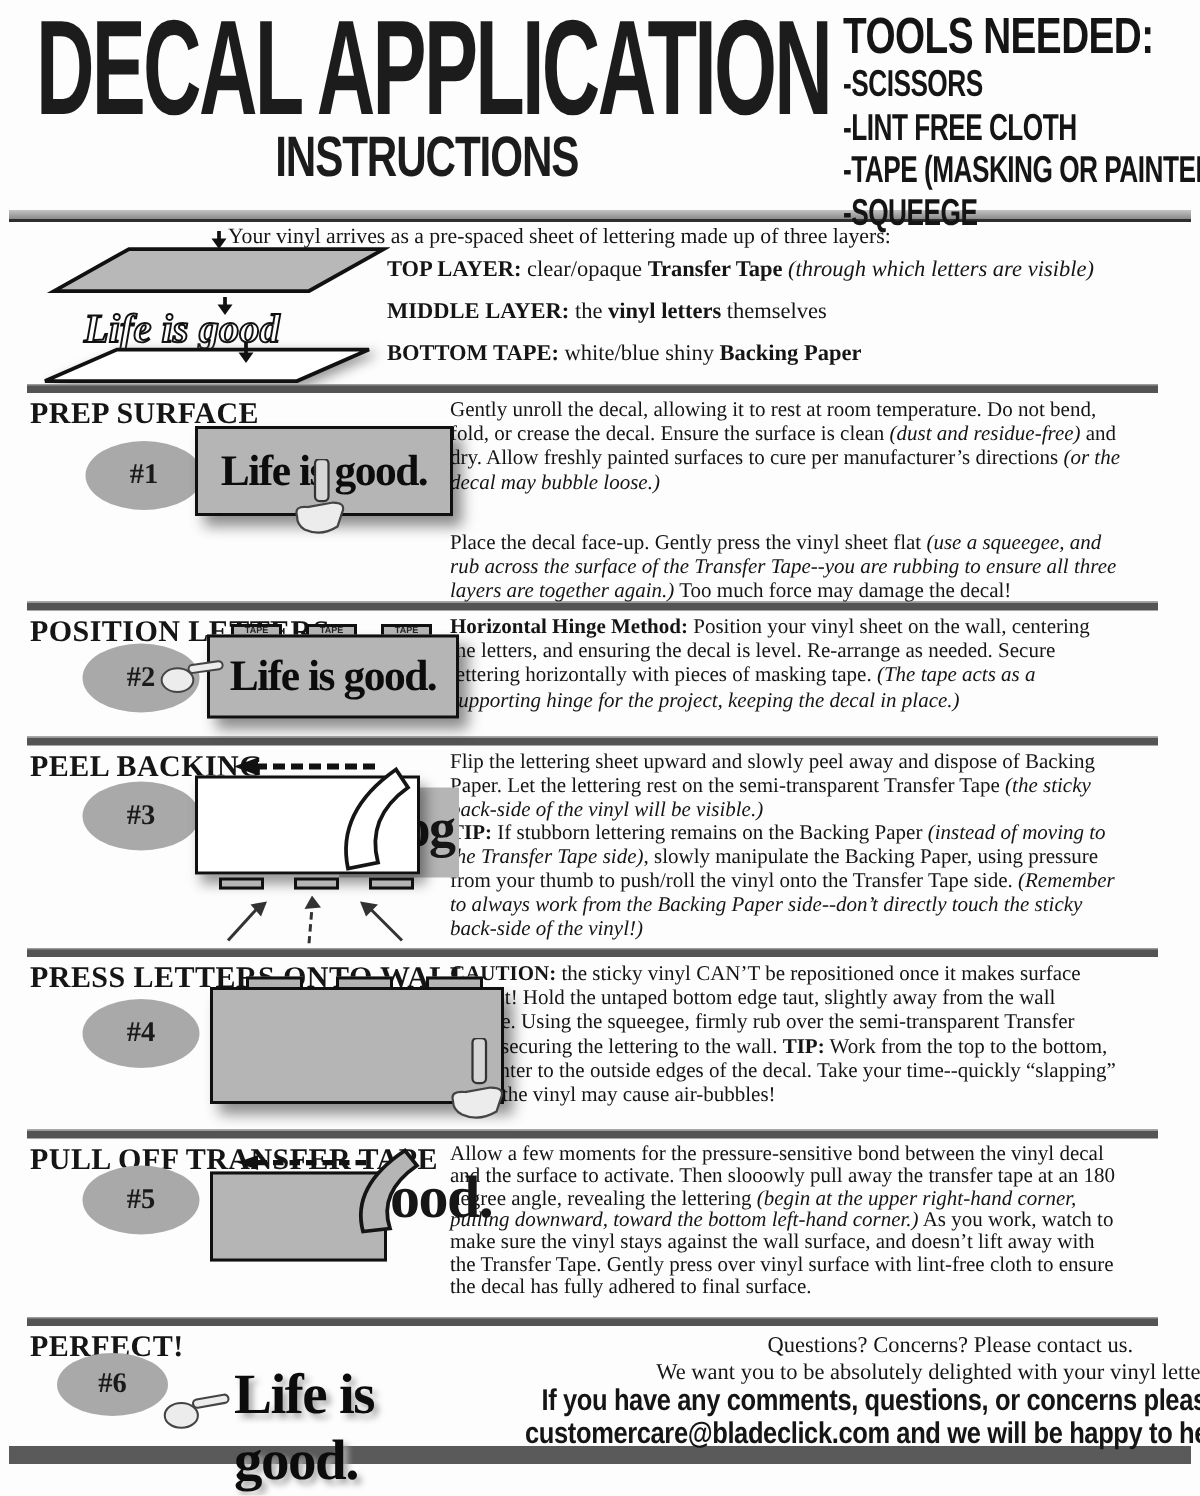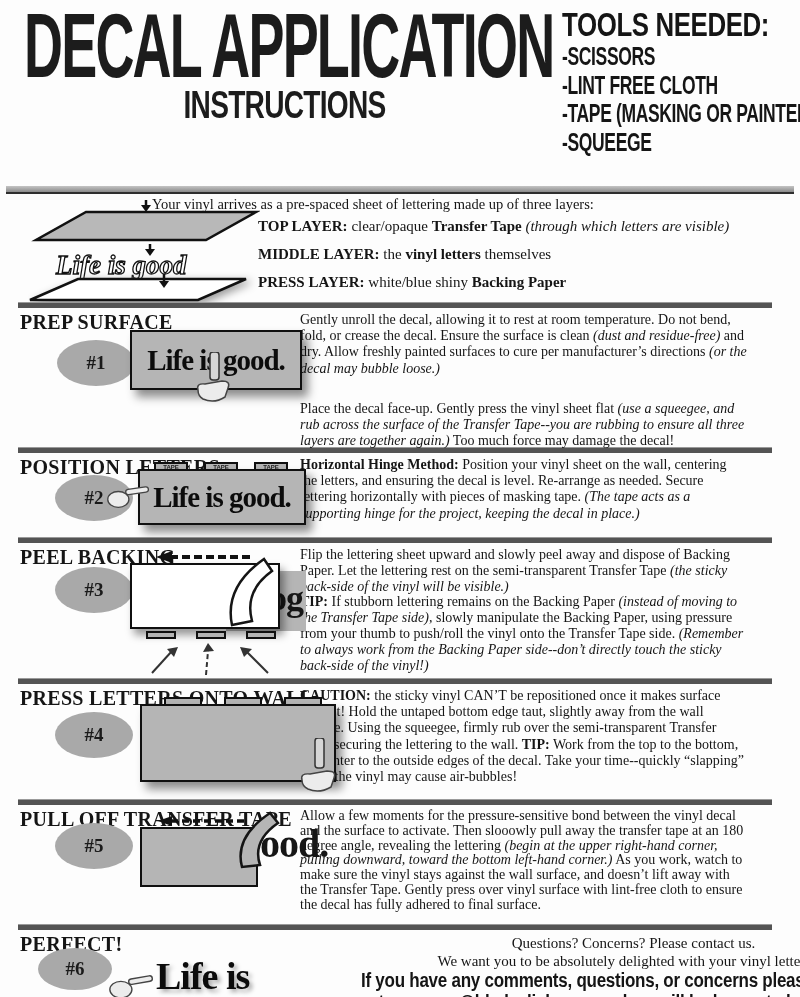--- a/index.html
+++ b/index.html
@@ -7,21 +7,21 @@
   body {
     background:#fdfdfd;
     font-family:"Liberation Serif", serif;
     color:#151515;
     position:relative;
     overflow:hidden;
   }
   .cond { font-family:"Liberation Sans", sans-serif; font-weight:bold; white-space:nowrap; transform-origin:left top; }
 
   
-  .header { position:relative; height:186px; }
+  .header { position:relative; height:140px; }
   .title { position:absolute; left:24px; top:4px; font-size:90px; line-height:0.95; letter-spacing:-3px; transform:scaleX(0.60); color:#1c1c1c; }
   .subtitle-wrap { position:absolute; left:24px; top:84px; width:520px; text-align:center; }
   .subtitle { display:inline-block; font-size:38px; letter-spacing:-1px; transform:scaleX(0.74); transform-origin:center top; color:#1c1c1c; }
   .tools { position:absolute; left:562px; top:6px; }
   .tools-title { font-size:34px; line-height:36px; letter-spacing:-0.5px; transform:scaleX(0.76); }
   .tool-item { font-size:25px; line-height:28.5px; letter-spacing:-0.5px; transform:scaleX(0.70); }
 
   
   .hdr-div { height:8px; margin:0 6px; background:linear-gradient(#c4c4c4,#8a8a8a); border-bottom:2px solid #2e2e2e; }
   .div { height:6px; margin:0 28px 0 18px; background:#545454; box-shadow:inset 0 1px 0 #9a9a9a; }
@@ -87,21 +87,21 @@
     <line x1="122" y1="44" x2="122" y2="50" stroke="#111" stroke-width="2.5"></line>
     <polygon points="117,49 127,49 122,56" fill="#111"></polygon>
     <text x="28" y="74" font-size="27" font-style="italic" font-weight="bold" font-family="Liberation Serif, serif" fill="#ffffff" stroke="#111" stroke-width="1.3">Life is good</text>
     <polygon points="50,79 218,79 170,100 2,100" fill="#fff" stroke="#111" stroke-width="2.5" style="filter:drop-shadow(4px 3px 4px #999)"></polygon>
     <line x1="136" y1="74" x2="136" y2="82" stroke="#111" stroke-width="2.5"></line>
     <polygon points="131,81 141,81 136,88" fill="#111"></polygon>
   </svg>
   <div class="lead">Your vinyl arrives as a pre-spaced sheet of lettering made up of three layers:</div>
   <div class="layer-line" style="top:24px"><span class="b">TOP LAYER:</span><span> clear/opaque </span><span class="b">Transfer Tape</span><span class="i"> (through which letters are visible)</span></div>
   <div class="layer-line" style="top:52px"><span class="b">MIDDLE LAYER:</span><span> the </span><span class="b">vinyl letters</span><span> themselves</span></div>
-  <div class="layer-line" style="top:80px"><span class="b">PRESS LAYER:</span><span> white/blue shiny </span><span class="b">Backing Paper</span></div>
+  <div class="layer-line" style="top:80px"><span class="b">BOTTOM TAPE:</span><span> white/blue shiny </span><span class="b">Backing Paper</span></div>
 </div>
 <div class="div"></div>
 
 <div class="sec s1">
   <div class="left">
     <div class="heading">PREP SURFACE</div>
     <div class="badge" style="left:57px; top:32px">
         <span>#1</span>
       </div>
     <div class="fig" style="left:130px; top:22px; width:172px; height:62px">

